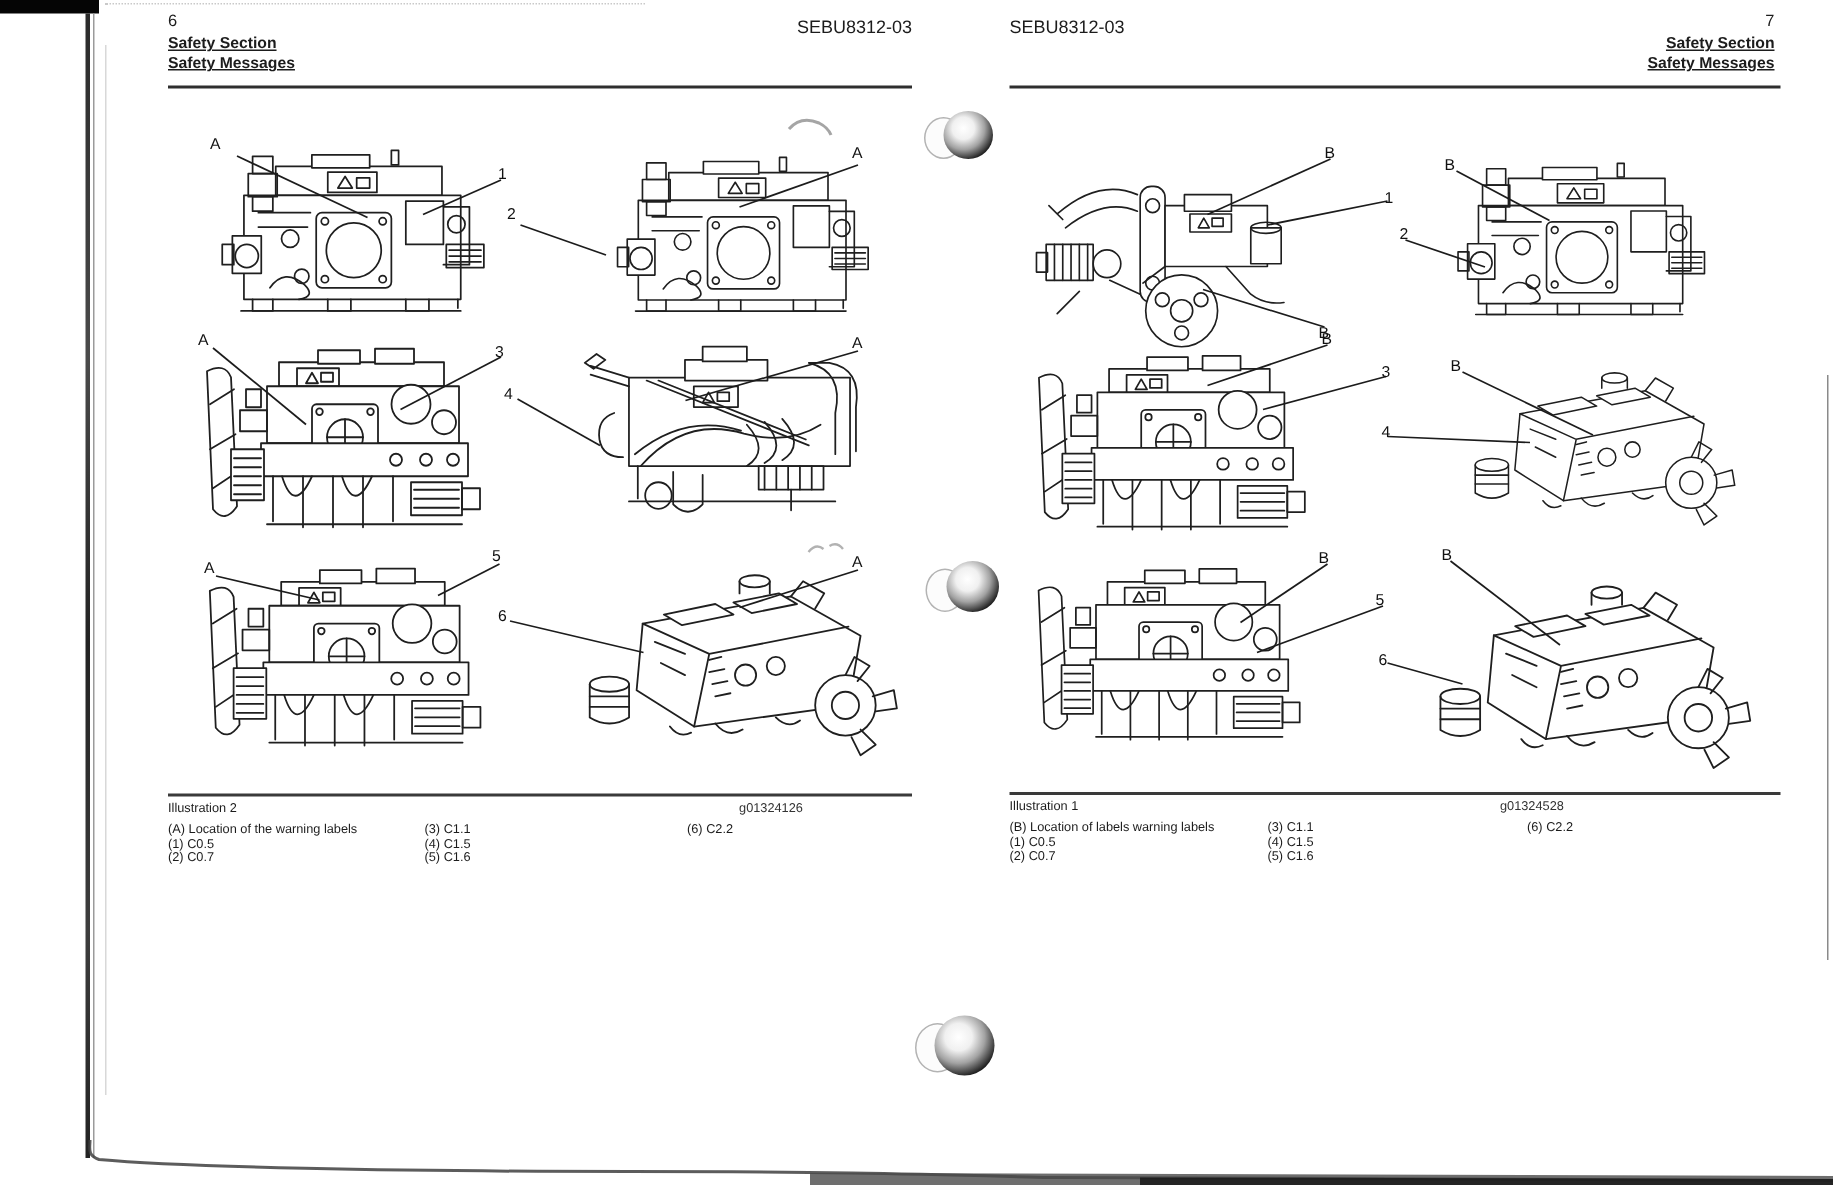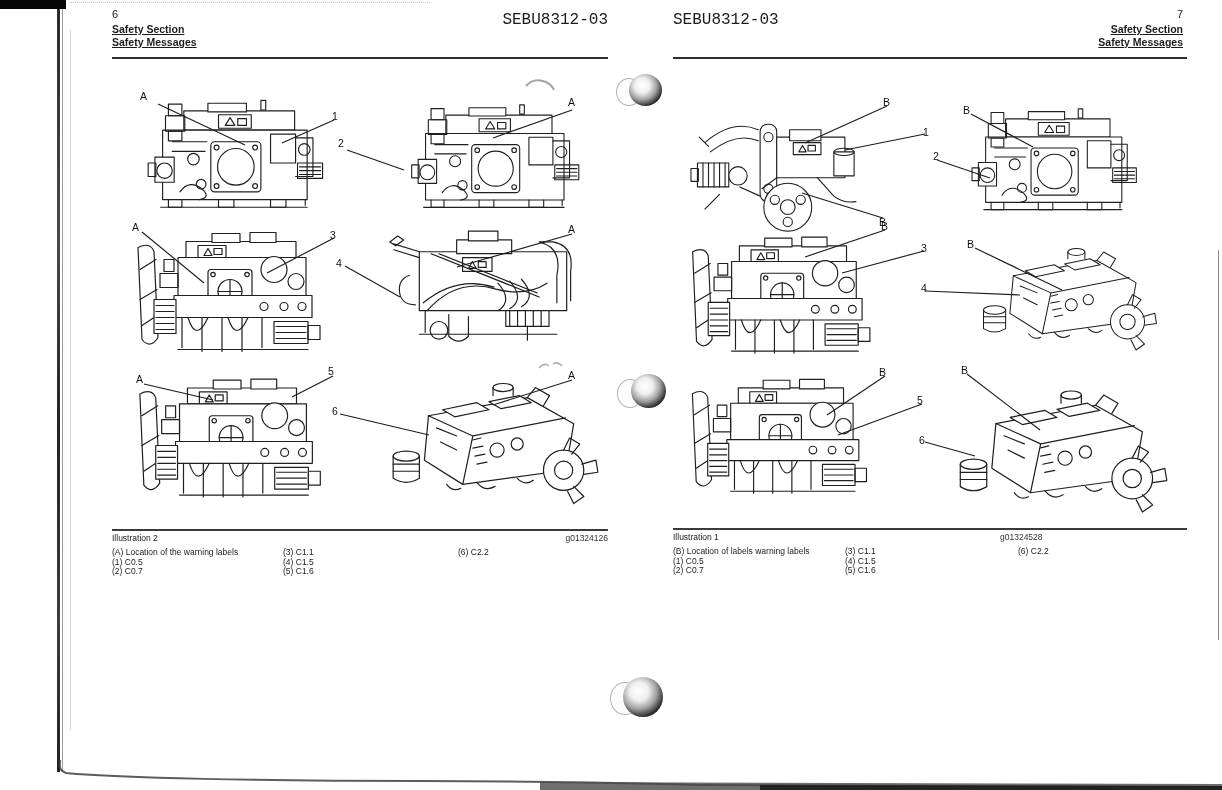--- a/index.html
+++ b/index.html
@@ -1,21 +1,21 @@
 <!DOCTYPE html>
 <html><head>
 <meta charset="utf-8">
 <style>
   html,body{margin:0;padding:0;background:#e9e9e9;}
   .stage{position:relative;width:1222px;height:790px;background:#ffffff;overflow:hidden;
          font-family:"Liberation Sans",sans-serif;color:#1c1c1c;}
   .abs{position:absolute;}
   .t{position:absolute;white-space:nowrap;}
   .pn{font-size:11px;}
-  .code{font-size:16px;font-family:Liberation Mono, monospace;}
+  .code{font-size:12px;}
   .sec{font-size:10.5px;font-weight:bold;text-decoration:underline;}
   .rule{position:absolute;background:#2e2e2e;}
   .caprule{position:absolute;background:#3a3a3a;}
   .cap{font-size:8.5px;}
   .fid{font-size:8.5px;color:#333;}
   .lg{font-size:8.5px;font-weight:normal;line-height:9.6px;white-space:nowrap;}
   .lgcol{position:absolute;}
   .figregion{position:absolute;}
   .fig{position:absolute;}
   .fig svg{width:100%;height:100%;display:block;}
@@ -270,21 +270,21 @@
     <span class="co" style="left:224px;top:167px">4</span>
     <span class="co" style="left:456px;top:133px">A</span>
     <span class="co" style="left:24px;top:283px">A</span>
     <span class="co" style="left:216px;top:275px">5</span>
     <span class="co" style="left:220px;top:315px">6</span>
     <span class="co" style="left:456px;top:279px">A</span>
   </div>
 
   <div class="caprule" style="left:112px;top:529px;width:496px;height:1.6px"></div>
   <div class="t cap" style="left:112px;top:533px">Illustration 2</div>
-  <div class="t fid" style="left:420px;top:533px;width:188px;text-align:right">g01324126</div>
+  <div class="t fid" style="left:420px;top:533px;width:188px;text-align:center">g01324126</div>
 
   <div class="lgcol" style="left:112px;top:548px">
     <div class="lg">(A) Location of the warning labels</div>
     <div class="lg">(1) C0.5</div>
     <div class="lg">(2) C0.7</div>
   </div>
   <div class="lgcol" style="left:283px;top:548px">
     <div class="lg">(3) C1.1</div>
     <div class="lg">(4) C1.5</div>
     <div class="lg">(5) C1.6</div>

